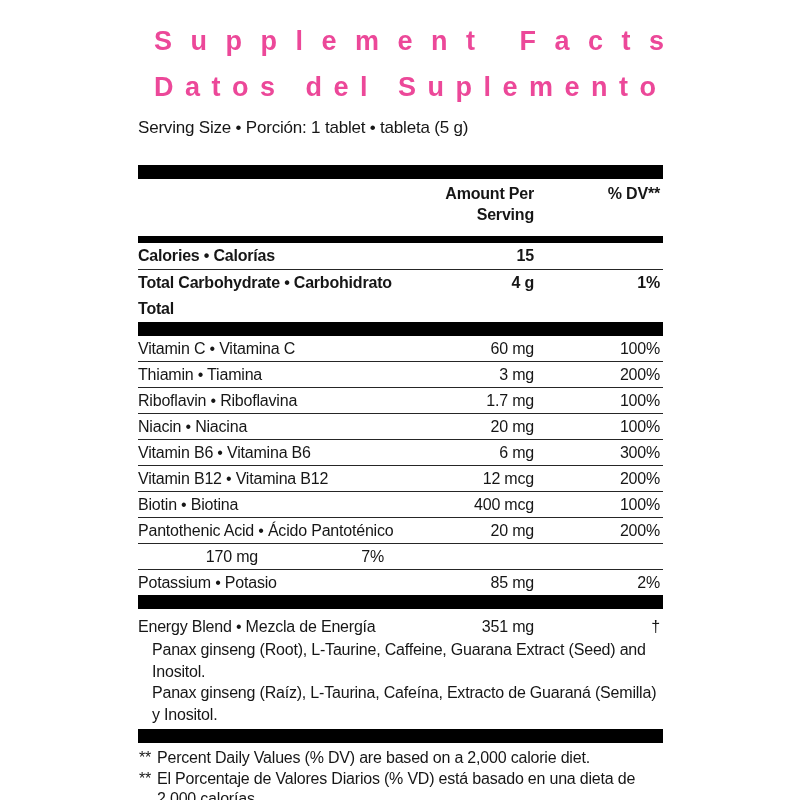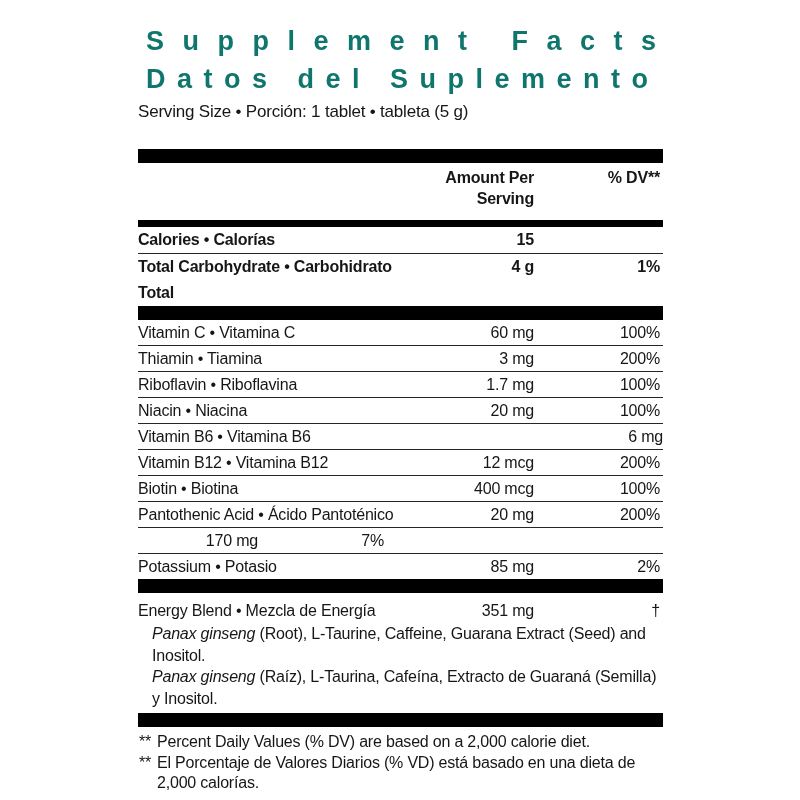--- a/index.html
+++ b/index.html
@@ -1,41 +1,41 @@
 <!DOCTYPE html>
 <html><head>
 <meta charset="utf-8">
 <style>
   html,body{margin:0;padding:0;}
   body{
     width:800px;height:800px;background:#ffffff;color:#161616;
     font-family:"Liberation Sans", sans-serif;position:relative;overflow:hidden;
   }
   .label{position:absolute;left:138px;top:0;width:525px;}
-  .title{margin:8px;font-weight:bold;font-size:27px;line-height:30px;white-space:nowrap;color:#0f766e;}
+  .title{margin:16px;font-weight:bold;font-size:27px;line-height:30px;white-space:nowrap;color:#ec4899;}
   .title.en{margin-top:26px;letter-spacing:18.5px;}
   .title.es{letter-spacing:11.5px;}
   .serving{margin-top:0;font-size:17px;line-height:20px;letter-spacing:-0.2px;}
   .bar{background:#000;width:100%;}
   .bar.thick{height:14px;}
   .bar.med{height:7px;}
   .bar.top{margin-top:27px;}
   .row{display:flex;align-items:baseline;font-size:16px;letter-spacing:-0.2px;}
   .col-label{flex:1;text-align:left;}
   .col-amt{width:120px;text-align:right;flex:none;}
   .col-pct{width:129px;text-align:right;flex:none;padding-right:3px;box-sizing:border-box;}
   .hdr{padding:4px 0 11px;}
   .hdr .row{font-weight:bold;line-height:21px;}
   .nrow{line-height:26px;}
   .nrow.bold{font-weight:bold;}
   .hairline{border-bottom:1.5px solid #262626;}
   .vrow{line-height:25px;}
   .erow{margin-top:5px;line-height:25px;}
   .blend-desc{font-size:16px;line-height:21.5px;padding-left:14px;letter-spacing:-0.2px;}
-  .blend-desc .sci{font-style:italic;}
+  .blend-desc .sci{}
   .fnotes{margin-top:5px;margin-left:-5px;}
   .fn{display:flex;font-size:16px;line-height:20.5px;letter-spacing:-0.2px;}
   .fn .mk{width:24px;flex:none;text-align:right;padding-right:6px;box-sizing:border-box;}
   .fn .fntext{flex:1;}
   .bar.pre-foot{margin-top:4px;}
 </style>
 </head>
 <body>
 
 <div class="label">
@@ -86,20 +86,21 @@
     <span class="col-pct">100%</span>
   </div>
   <div class="row vrow hairline">
     <span class="col-label">Niacin • Niacina</span>
     <span class="col-amt">20 mg</span>
     <span class="col-pct">100%</span>
   </div>
   <div class="row vrow hairline">
     <span class="col-label">Vitamin B6 • Vitamina B6</span>
     <span class="col-amt">6 mg</span>
+    <span class="col-pct">300%</span>
   </div>
   <div class="row vrow hairline">
     <span class="col-label">Vitamin B12 • Vitamina B12</span>
     <span class="col-amt">12 mcg</span>
     <span class="col-pct">200%</span>
   </div>
   <div class="row vrow hairline">
     <span class="col-label">Biotin • Biotina</span>
     <span class="col-amt">400 mcg</span>
     <span class="col-pct">100%</span>

